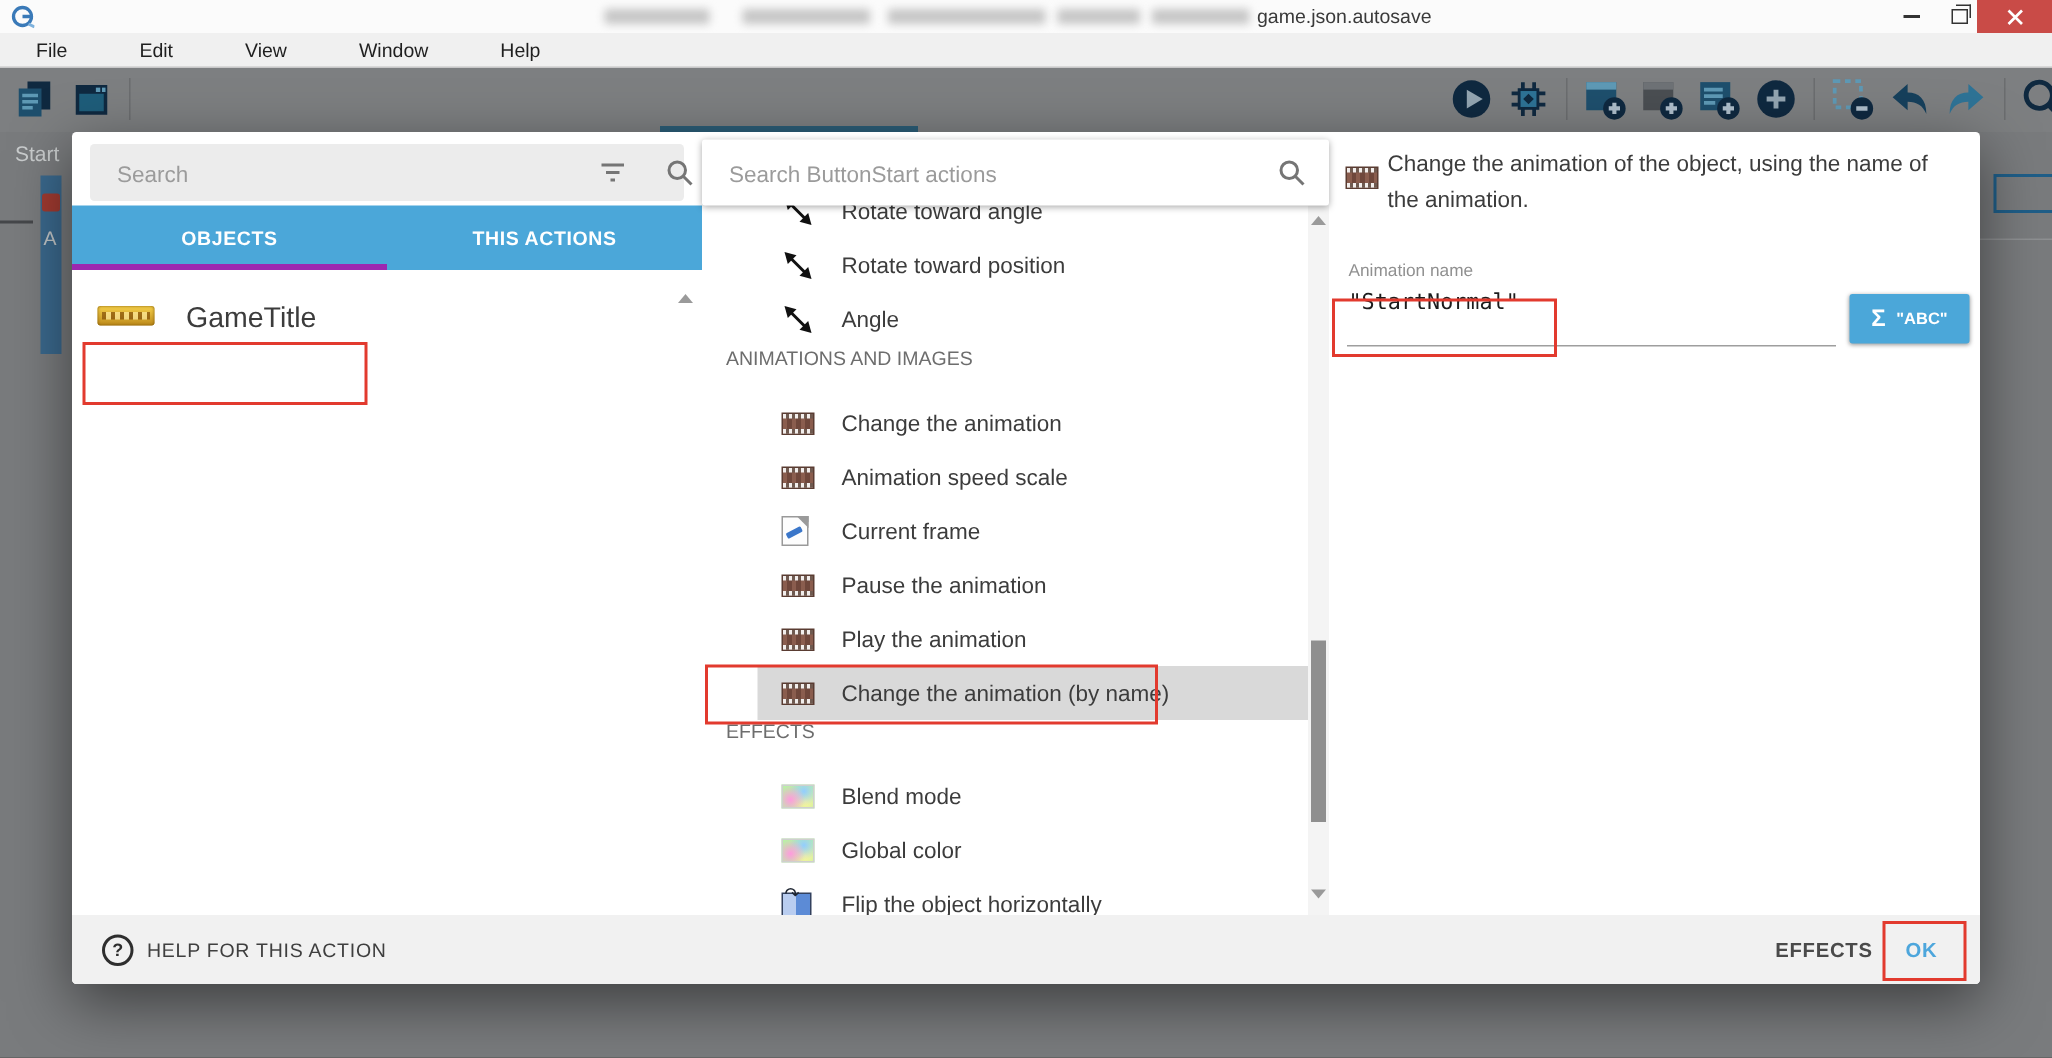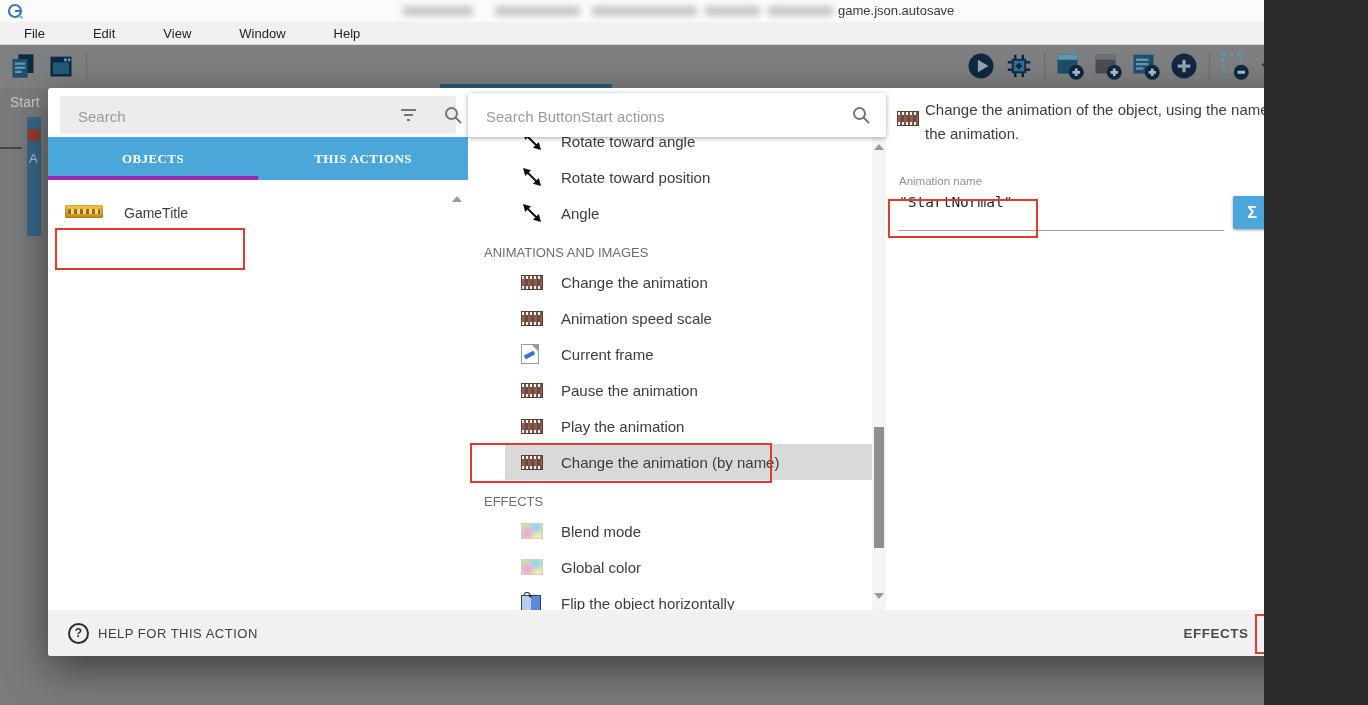--- a/index.html
+++ b/index.html
@@ -1,16 +1,16 @@
 <!DOCTYPE html>
 <html style="--accent: #4BA7D9; --tab_underline: #9C27B0; --annotation: #E23A2E; --close_button: #C94B47; --link: #4DA6DC; --selection: #D9D9D9;"><head>
 <meta charset="utf-8">
 <style>
   html,body{margin:0;padding:0;background:#2b2b2b;}
-  #app{position:relative;width:1264px;height:705px;overflow:hidden;
+  #app{position:relative;width:1368px;height:705px;overflow:hidden;
        font-family:"Liberation Sans",sans-serif;background:#797b7d;}
   
   .titlebar{position:absolute;left:0;top:0;width:1368px;height:22px;background:#fbfbfb;border-bottom:1px solid #e3e3e3;z-index:40;}
   .title-text{position:absolute;left:838px;top:0;line-height:22px;font-size:13px;color:#3a3a3a;}
   .blurblob{position:absolute;top:6px;height:10px;background:#c6c6c6;filter:blur(3px);border-radius:2px;}
   .winbtn{position:absolute;top:0;height:22px;display:flex;align-items:center;justify-content:center;cursor:default;}
   #btn-min{left:1258px;width:32px;}
   #btn-restore{left:1290px;width:32px;}
   #btn-close{left:1318px;width:50px;background:var(--close_button);}
   .min-glyph{width:11px;height:2px;background:#333;}
@@ -26,35 +26,35 @@
   .tb-sep{width:1px;height:28px;background:#6b6d6f;margin:0 4px;}
   .bg-el{position:absolute;z-index:1;}
   
   .dialog{position:absolute;left:48px;top:88px;width:1272px;height:568px;background:#ffffff;border-radius:3px;
           box-shadow:0 12px 40px rgba(0,0,0,.5);z-index:20;}
   
   .lsearch{position:absolute;left:12px;top:8px;width:396px;height:38px;background:#ececec;border-radius:3px;}
   .lsearch input, .msearch input{position:absolute;left:16px;top:0;height:100%;width:300px;border:none;background:transparent;outline:none;
           font-family:"Liberation Sans",sans-serif;font-size:15px;color:#0369a1;}
   .lsearch input::placeholder,.msearch input::placeholder{color:#9b9b9b;}
-  .tabs{position:absolute;left:0;top:49px;width:420px;height:43px;background:var(--accent);display:flex;font-family:Liberation Serif, serif;}
+  .tabs{position:absolute;left:0;top:49px;width:420px;height:43px;background:var(--accent);display:flex;}
   .tab{width:210px;display:flex;align-items:center;justify-content:center;font-size:13px;font-weight:bold;
        color:#ffffff;letter-spacing:.4px;}
   .tab-underline{position:absolute;left:0;top:88px;width:210px;height:4px;background:var(--tab_underline);}
   .lrow{position:absolute;left:0;width:420px;height:36px;display:flex;align-items:center;}
-  .lrow .obj-label{font-size:14px;color:#3c3c3c;margin-left:0;}
+  .lrow .obj-label{font-size:19px;color:#3c3c3c;margin-left:0;}
   .sel{background:var(--selection);}
   
   .msearch{position:absolute;left:420px;top:5px;width:418px;height:44px;background:#fff;border-radius:2px;
            box-shadow:0 1px 5px rgba(0,0,0,.35);z-index:6;}
   .mlist{position:absolute;left:420px;top:0;width:404px;height:522px;overflow:hidden;}
   .mrow{position:absolute;left:0;width:404px;height:36px;display:flex;align-items:center;margin-left:37px;}
   .mrow .icon-cell{width:40px;margin-left:16px;display:flex;align-items:center;}
   .mrow .mlabel{font-size:15px;color:#3c3c3c;}
-  .mheader{position:absolute;left:0;width:404px;height:33px;display:flex;align-items:flex-end;padding-bottom:4px;box-sizing:border-box;}
+  .mheader{position:absolute;left:0;width:404px;height:33px;display:flex;align-items:flex-start;padding-bottom:4px;box-sizing:border-box;}
   .mheader span{margin-left:16px;font-size:13px;color:#6d6d6d;}
   .mscroll{position:absolute;left:824px;top:49px;width:14px;height:473px;background:#f4f4f4;}
   .thumb{position:absolute;left:826px;top:339px;width:10px;height:121px;background:#8f8f8f;}
   .tri-up{width:0;height:0;border-left:5px solid transparent;border-right:5px solid transparent;border-bottom:6px solid #9a9a9a;}
   .tri-down{width:0;height:0;border-left:5px solid transparent;border-right:5px solid transparent;border-top:6px solid #9a9a9a;}
   
   .desc-text{position:absolute;left:877px;top:10px;width:368px;font-size:15px;line-height:24px;color:#3c3c3c;}
   .field-label{position:absolute;left:851px;top:87px;font-size:11.5px;color:#909090;}
   .field-value{position:absolute;left:851px;top:106px;font-family:"DejaVu Sans Mono",monospace;font-size:14.5px;color:#1c1c1c;}
   .field-underline{position:absolute;left:850px;top:142px;width:326px;border-bottom:1px solid #9e9e9e;}

